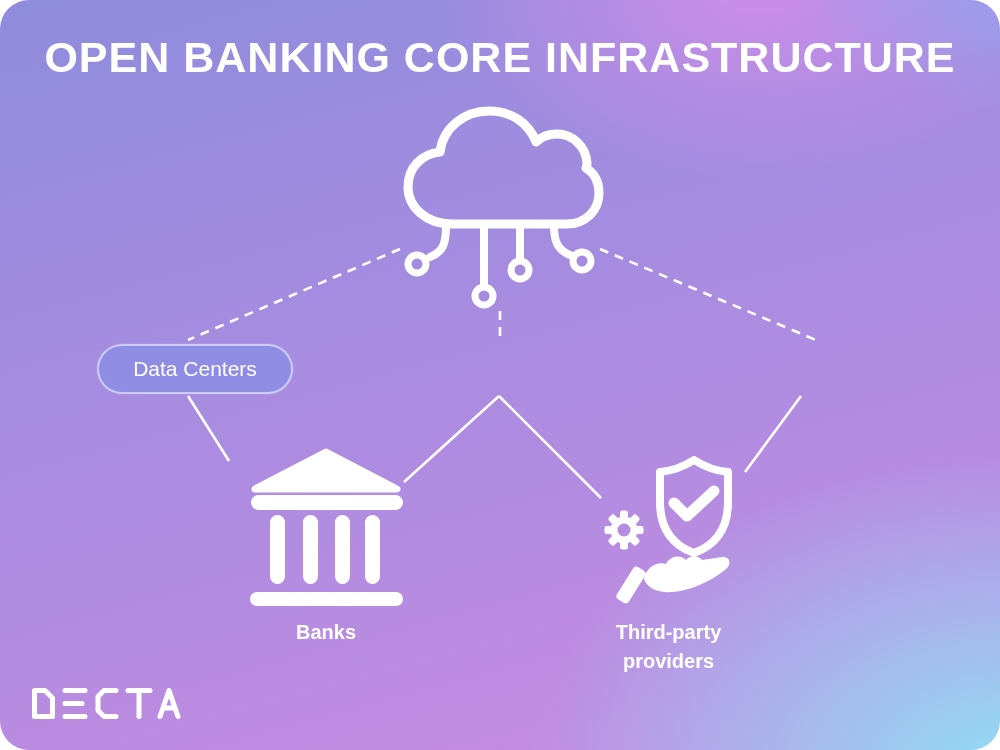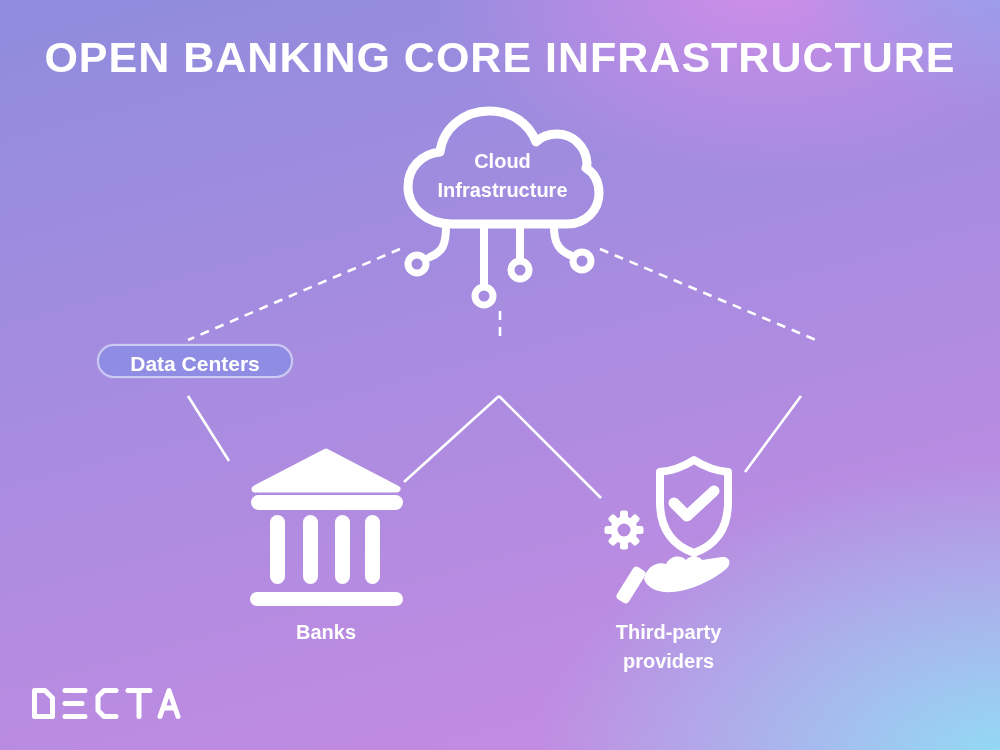--- a/index.html
+++ b/index.html
@@ -7,37 +7,38 @@
     position:relative;
     width:1000px;height:750px;
     overflow:hidden;
     font-family:"Liberation Sans",sans-serif;
     color:#ffffff;
     background:
       radial-gradient(ellipse 34% 28% at 103% -4%, rgba(150,163,238,0.95) 0%, rgba(150,163,238,0) 70%),
       radial-gradient(ellipse 46% 36% at 76% -2%, rgba(224,142,236,0.75) 0%, rgba(224,142,236,0) 72%),
       radial-gradient(ellipse 72% 62% at 102% 103%, #8edff6 0%, rgba(142,223,246,0) 68%),
       linear-gradient(165deg, #8f8cdd 0%, #a88ce0 45%, #c98be2 100%);
+    border-radius: 29px;
   }
   .title{
     position:absolute;left:0;right:0;top:33px;
     margin:0;text-align:center;
     font-size:43px;font-weight:700;letter-spacing:1px;
   }
   .overlay{position:absolute;left:0;top:0;width:1000px;height:750px;}
   .cloud-label{
     position:absolute;left:405px;top:147px;width:195px;
     text-align:center;font-size:20px;font-weight:700;line-height:29px;
   }
   .pill{
-    position:absolute;top:344px;height:34px;
+    position:absolute;top:344px;height:50px;
     border:2px solid rgba(255,255,255,0.55);
     border-radius:27px;box-sizing:border-box;
-    display:flex;align-items:flex-end;justify-content:center;
-    font-size:21px;font-weight:700;
+    display:flex;align-items:center;justify-content:center;
+    font-size:21px;font-weight:400;
     box-shadow:0 0 0 1px rgba(255,255,255,0.08);
   }
   .pill-dc{left:97px;width:196px;}
   .pill-api{left:402px;width:196px;}
   .pill-sec{left:708px;width:192px;}
   .leaf-label{
     position:absolute;text-align:center;
     font-size:20px;font-weight:700;line-height:29px;
   }
   .leaf-banks{left:246px;top:618px;width:160px;}
@@ -159,24 +160,20 @@
 
     <g role="img" transform="translate(32,688)" stroke-width="5" stroke-linecap="round" stroke-linejoin="round" aria-label="DECTA">
       <path d="M 2.5,2.5 L 13,2.5 L 20.5,10 L 20.5,28.5 L 2.5,28.5 Z"></path>
       <path d="M 33,2.5 H 53 M 33,15.5 H 50 M 33,28.5 H 53"></path>
       <path d="M 84,2.5 H 72 L 66,8.5 V 22.5 L 72,28.5 H 84"></path>
       <path d="M 96,2.5 H 118 M 107,2.5 V 28.5"></path>
       <path d="M 128,28.5 L 137,2.5 L 146,28.5 M 132.5,20 H 141.5"></path>
     </g>
   </svg>
 
-  <div class="cloud-label">
-    <span>Cloud</span><br>
-    <span>Infrastructure</span>
-  </div>
 
   <div class="pill pill-dc" style="background: rgb(143, 140, 228);">
     <span>Data Centers</span>
   </div>
 
   <div class="leaf-label leaf-banks">
     <span>Banks</span>
   </div>
   <div class="leaf-label leaf-tpp">
     <span>Third-party</span>

